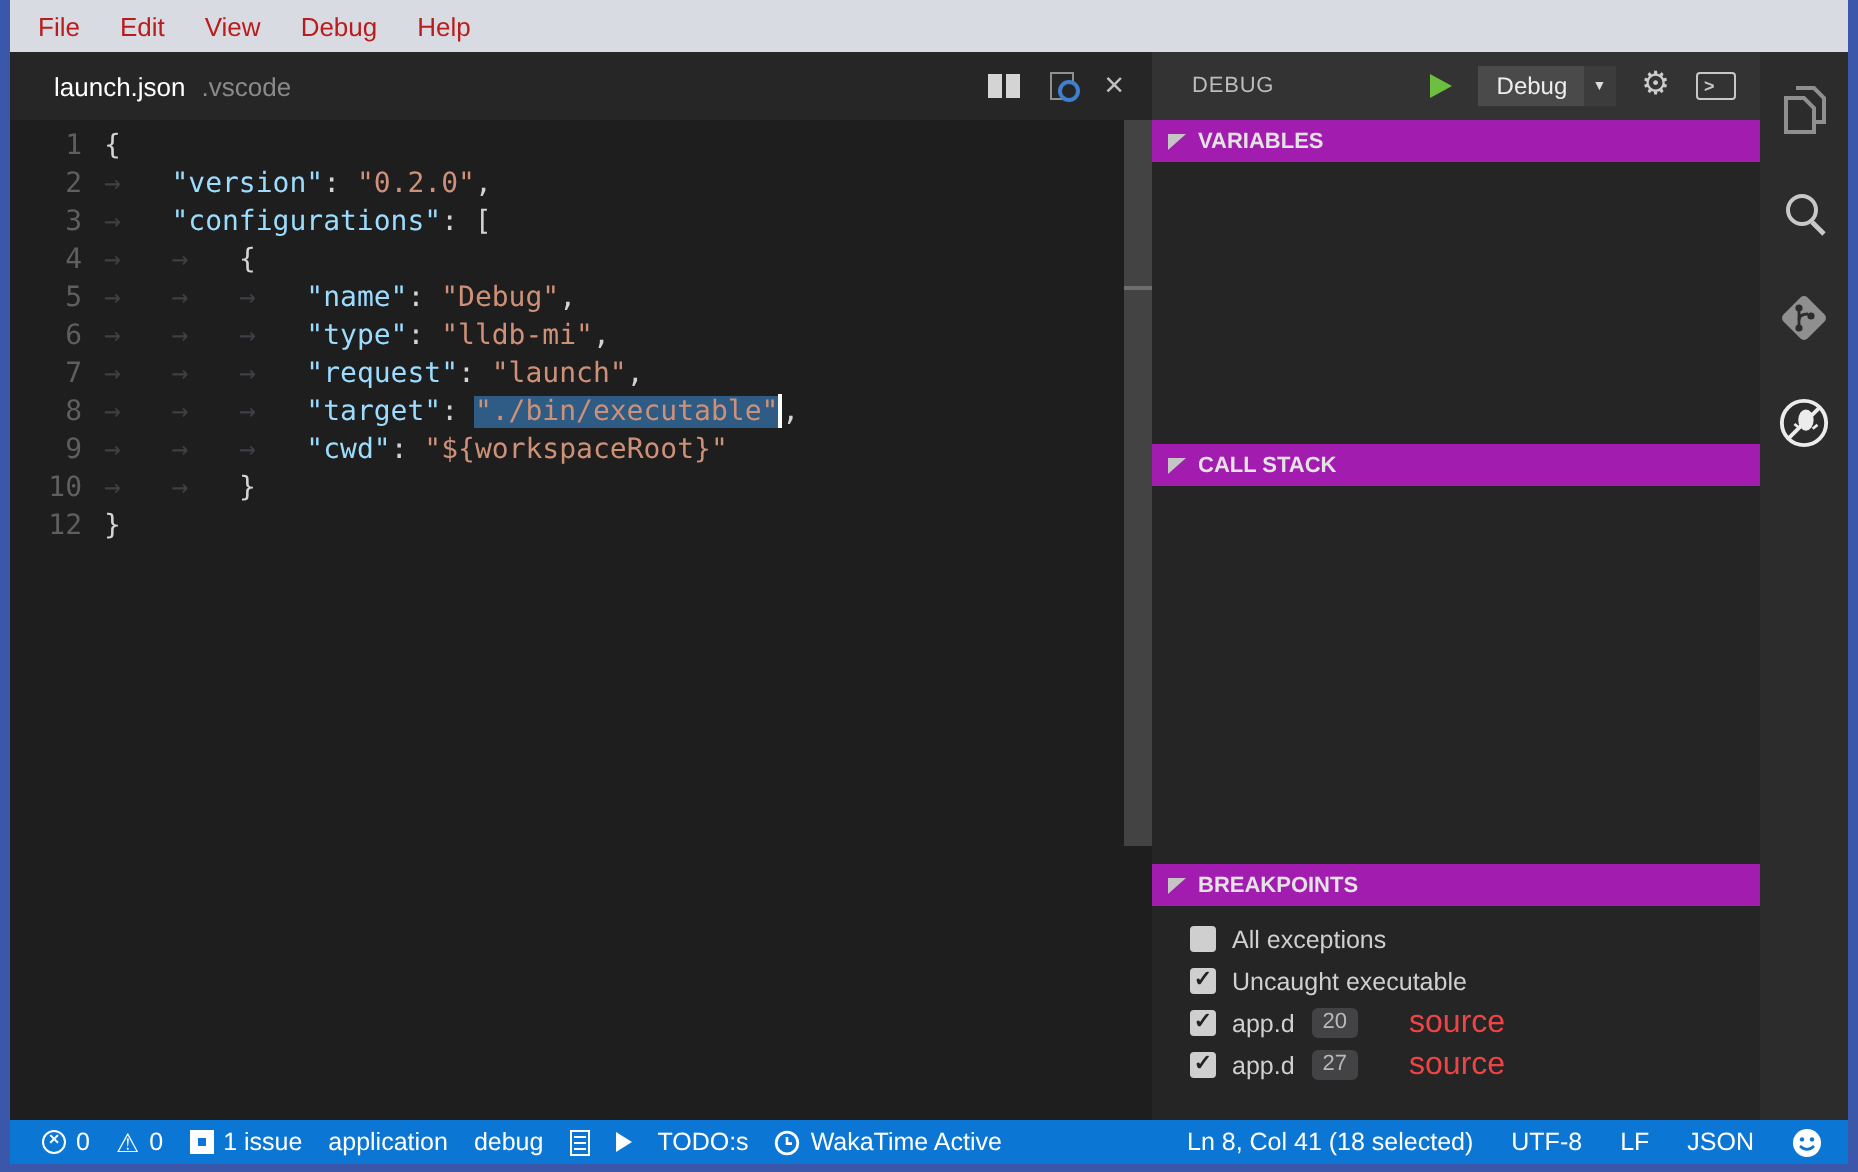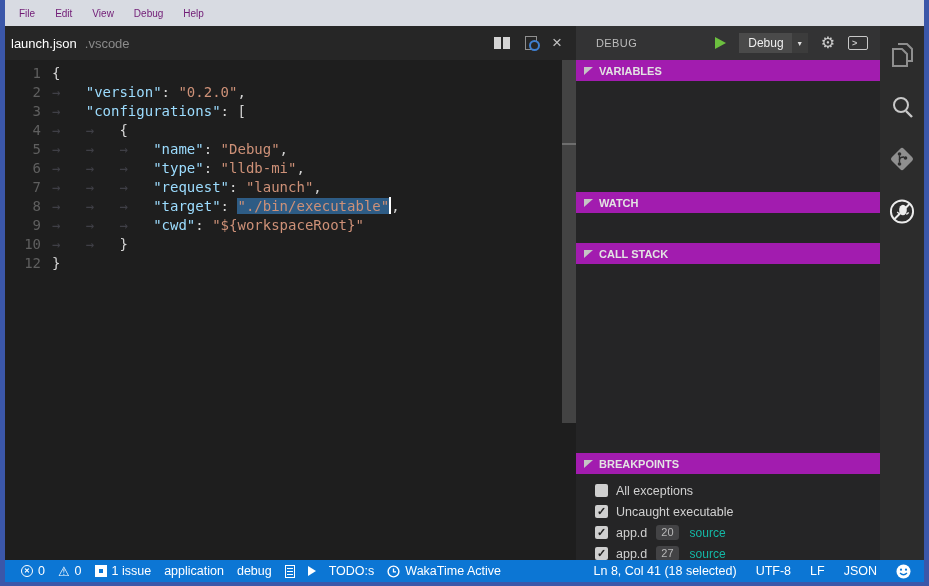--- a/index.html
+++ b/index.html
@@ -1,29 +1,29 @@
 <!DOCTYPE html>
 <html><head>
 <meta charset="utf-8">
 <style>
   * { margin:0; padding:0; box-sizing:border-box; }
   html,body { width:929px; height:586px; overflow:hidden; background:#3b57a9; font-family:"Liberation Sans",sans-serif; }
   .window { width:929px; height:586px; display:flex; flex-direction:column; background:#3b57a9; padding:0 5px 4px 5px; }
 
   
   .menubar { height:26px; background:#d8dbe2; display:flex; align-items:center; padding-left:4px; flex-shrink:0; }
-  .menu-item { padding:0 10px; font-size:10px; color:#701a75; cursor:default; }
+  .menu-item { padding:0 10px; font-size:13px; color:#b91c1c; cursor:default; }
 
   
   .main { flex:1; display:flex; min-height:0; }
 
   
   .editor-col { width:571px; display:flex; flex-direction:column; background:#1e1e1e; flex-shrink:0; }
   .tabbar { height:34px; background:#262626; display:flex; align-items:center; flex-shrink:0; }
-  .tab { display:flex; align-items:flex-start; padding-left:6px; }
+  .tab { display:flex; align-items:flex-start; padding-left:22px; }
   .tab-filename { color:#ffffff; font-size:13px; }
   .tab-folder { color:#8a8a8a; font-size:13px; margin-left:8px; }
   .tab-actions { margin-left:auto; display:flex; align-items:center; gap:15px; padding-right:14px; }
   .split-icon { position:relative; width:16px; height:12px; background:#d4d4d4; }
   .split-icon::after { content:""; position:absolute; left:7px; top:0; width:2px; height:100%; background:#262626; }
   .preview-icon { position:relative; width:12px; height:14px; border:1px solid #909090; }
   .preview-icon::after { content:""; position:absolute; right:-4px; bottom:-2px; width:7px; height:7px; border:2px solid #3f7fd0; border-radius:50%; background:#262626; }
   .close-icon { color:#c0c0c0; font-size:17px; line-height:14px; }
 
   .code-area { position:relative; flex:1; padding-top:4px; font-family:"DejaVu Sans Mono",monospace; font-size:14px; line-height:19px; overflow:hidden; }
@@ -56,21 +56,21 @@
   .twistie { flex-shrink:0; }
   .section-body { background:#252526; flex-shrink:0; }
   .body-variables { height:111px; }
   .body-watch { height:30px; }
   .body-callstack { height:189px; }
   .body-breakpoints { flex:1; padding-top:6px; }
 
   .bp-row { height:21px; display:flex; align-items:center; padding-left:19px; font-size:12.5px; color:#d0d0d0; }
   .checkbox { width:13px; height:13px; background:#cfcfcf; border-radius:2px; font-size:11px; color:#222222; text-align:center; line-height:13px; font-weight:bold; margin-right:8px; flex-shrink:0; }
   .badge { background:#434345; color:#b9b9b9; font-size:11px; line-height:15px; padding:0 5px; border-radius:3px; margin-left:9px; }
-  .bp-meta { color:#14b8a6; margin-left:11px; font-size:12px; }
+  .bp-meta { color:#ef4444; margin-left:26px; font-size:16px; }
 
   
   .activity-bar { width:44px; background:#2c2c2c; display:flex; flex-direction:column; align-items:center; padding-top:16px; gap:26px; flex-shrink:0; }
   .act-icon { width:26px; height:26px; display:flex; align-items:center; justify-content:center; }
 
   
   .statusbar { height:22px; background:#0c76d4; display:flex; align-items:center; color:#ffffff; font-size:12.5px; padding:0 13px 0 16px; gap:13px; flex-shrink:0; }
   .sb-group { display:flex; align-items:center; gap:5px; }
   .sb-right { margin-left:auto; display:flex; align-items:center; gap:19px; }
   .err-icon { width:12px; height:12px; border:1.4px solid #ffffff; border-radius:50%; font-size:7px; line-height:9px; text-align:center; font-weight:bold; }
@@ -181,26 +181,20 @@
       </div>
 
       <div class="section-header">
         <svg class="twistie" width="9" height="9" viewBox="0 0 9 9">
             <polygon points="0,1 9,1 0,9" fill="#c5c5c5"></polygon>
           </svg>
         <span>VARIABLES</span>
       </div>
       <div class="section-body body-variables"></div>
 
-      <div class="section-header">
-        <svg class="twistie" width="9" height="9" viewBox="0 0 9 9">
-            <polygon points="0,1 9,1 0,9" fill="#c5c5c5"></polygon>
-          </svg>
-        <span>WATCH</span>
-      </div>
       <div class="section-body body-watch"></div>
 
       <div class="section-header">
         <svg class="twistie" width="9" height="9" viewBox="0 0 9 9">
             <polygon points="0,1 9,1 0,9" fill="#c5c5c5"></polygon>
           </svg>
         <span>CALL STACK</span>
       </div>
       <div class="section-body body-callstack"></div>
 

